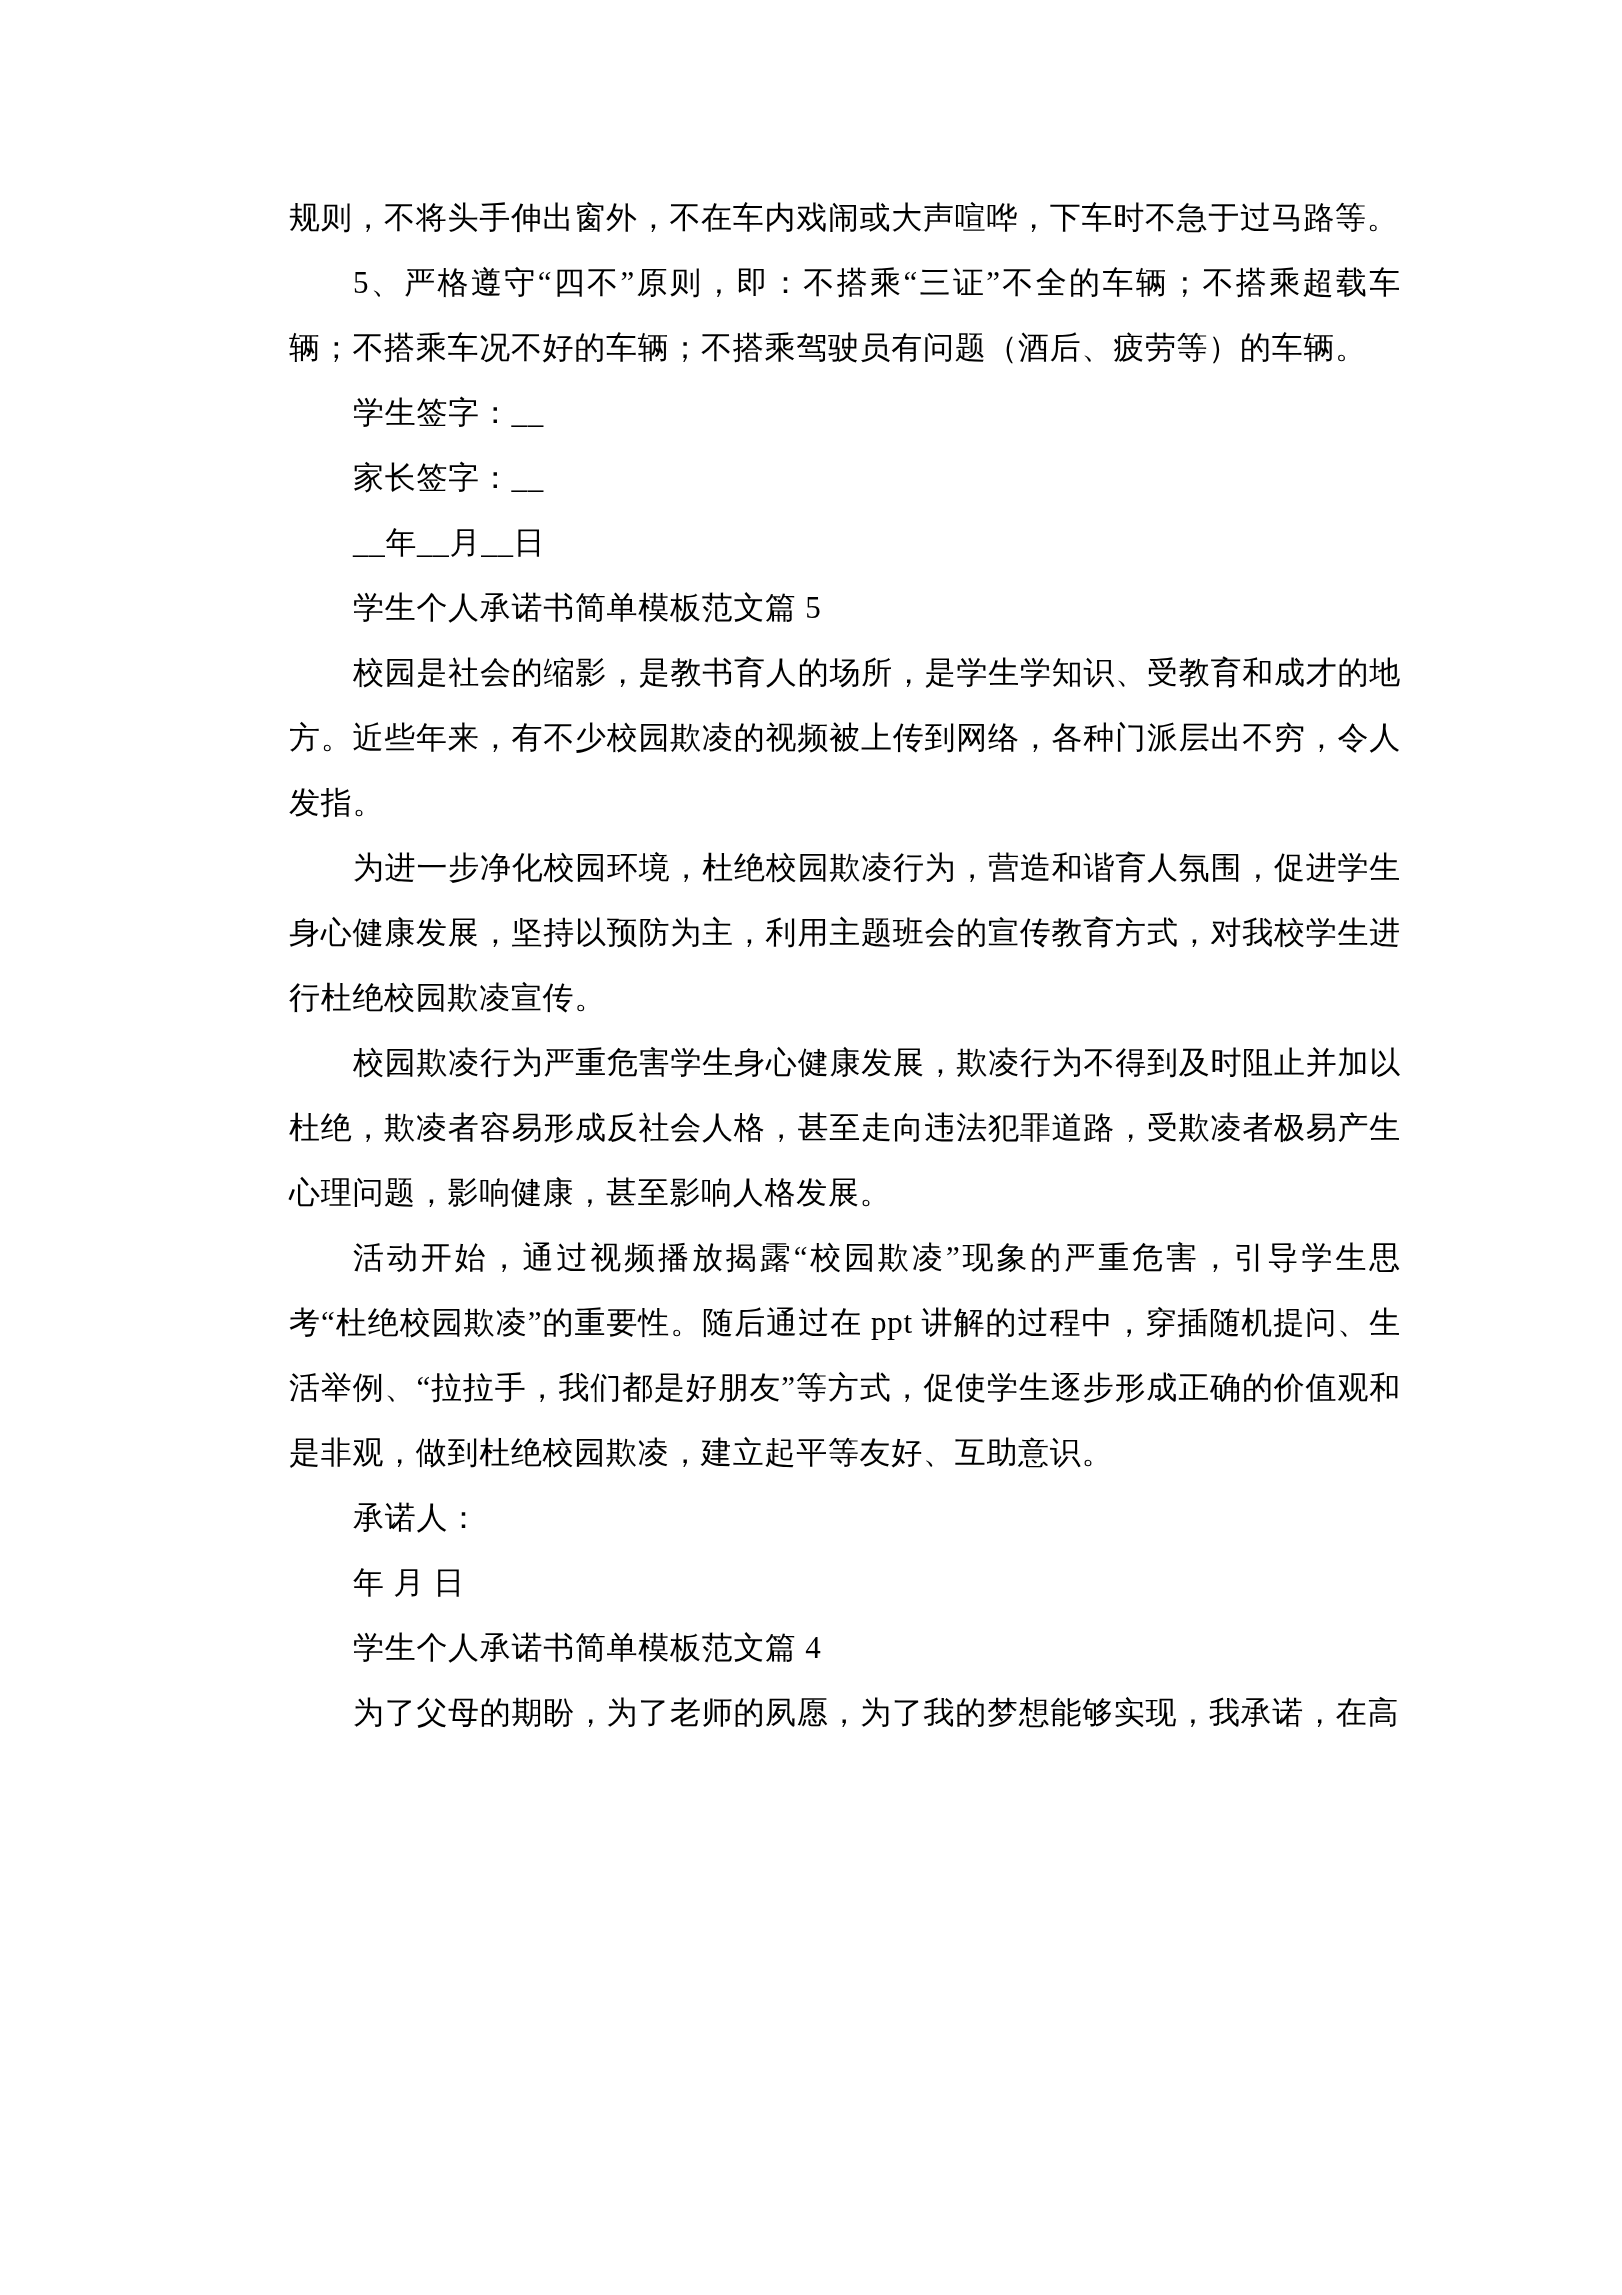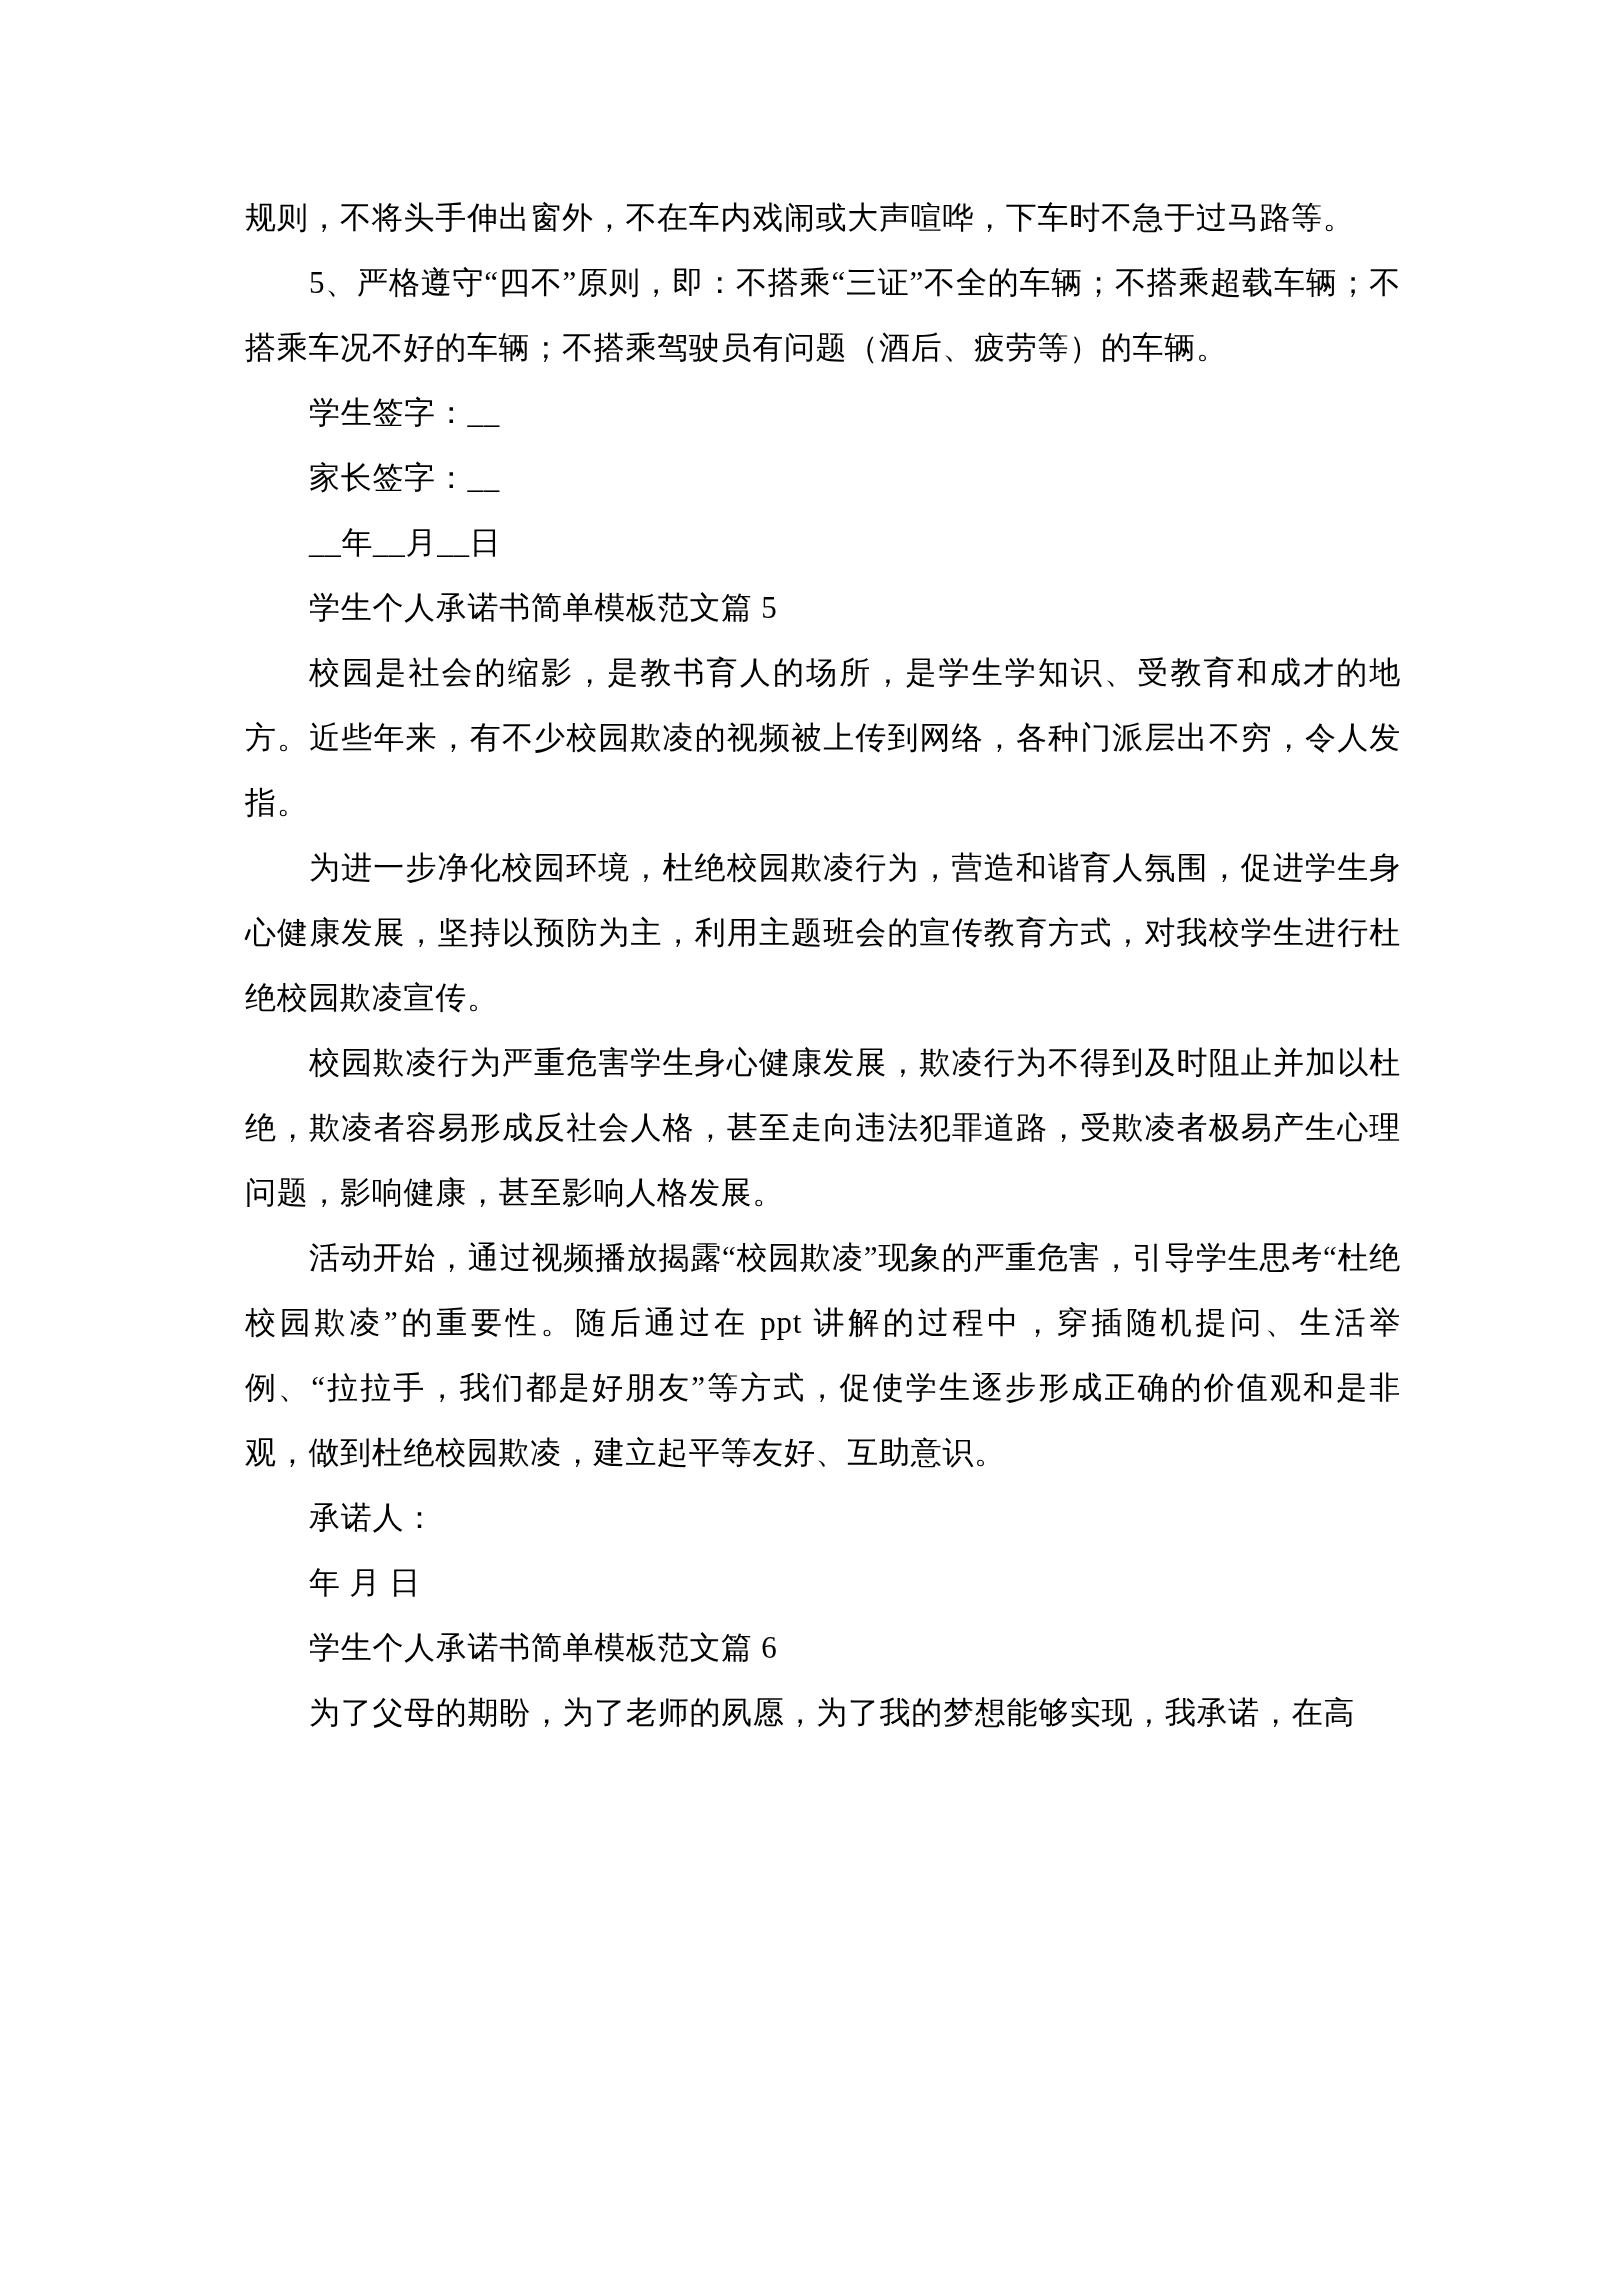--- a/index.html
+++ b/index.html
@@ -12,20 +12,21 @@
     background: #ffffff;
     color: #000000;
     font-family: "Liberation Serif", "DejaVu Serif", serif;
     position: relative;
     overflow: hidden;
   }
   .page {
     position: absolute;
     inset: 0;
     background: #ffffff;
+    margin-left: 44px;
   }
   .content {
     position: absolute;
     left: 245px;
     right: 222px;
     top: 185px;
   }
   p.para {
     margin: 0;
     padding: 0;
@@ -49,17 +50,17 @@
       <p class="para indent">学生签字：__</p>
       <p class="para indent">家长签字：__</p>
       <p class="para indent">__年__月__日</p>
       <p class="para indent">学生个人承诺书简单模板范文篇 5</p>
       <p class="para indent">校园是社会的缩影，是教书育人的场所，是学生学知识、受教育和成才的地方。近些年来，有不少校园欺凌的视频被上传到网络，各种门派层出不穷，令人发指。</p>
       <p class="para indent">为进一步净化校园环境，杜绝校园欺凌行为，营造和谐育人氛围，促进学生身心健康发展，坚持以预防为主，利用主题班会的宣传教育方式，对我校学生进行杜绝校园欺凌宣传。</p>
       <p class="para indent">校园欺凌行为严重危害学生身心健康发展，欺凌行为不得到及时阻止并加以杜绝，欺凌者容易形成反社会人格，甚至走向违法犯罪道路，受欺凌者极易产生心理问题，影响健康，甚至影响人格发展。</p>
       <p class="para indent">活动开始，通过视频播放揭露“校园欺凌”现象的严重危害，引导学生思考“杜绝校园欺凌”的重要性。随后通过在 ppt 讲解的过程中，穿插随机提问、生活举例、“拉拉手，我们都是好朋友”等方式，促使学生逐步形成正确的价值观和是非观，做到杜绝校园欺凌，建立起平等友好、互助意识。</p>
       <p class="para indent">承诺人：</p>
       <p class="para indent">年 月 日</p>
-      <p class="para indent">学生个人承诺书简单模板范文篇 6</p>
+      <p class="para indent">学生个人承诺书简单模板范文篇 4</p>
       <p class="para indent">为了父母的期盼，为了老师的夙愿，为了我的梦想能够实现，我承诺，在高</p>
     </div>
 </div>
 
 
 </body></html>

